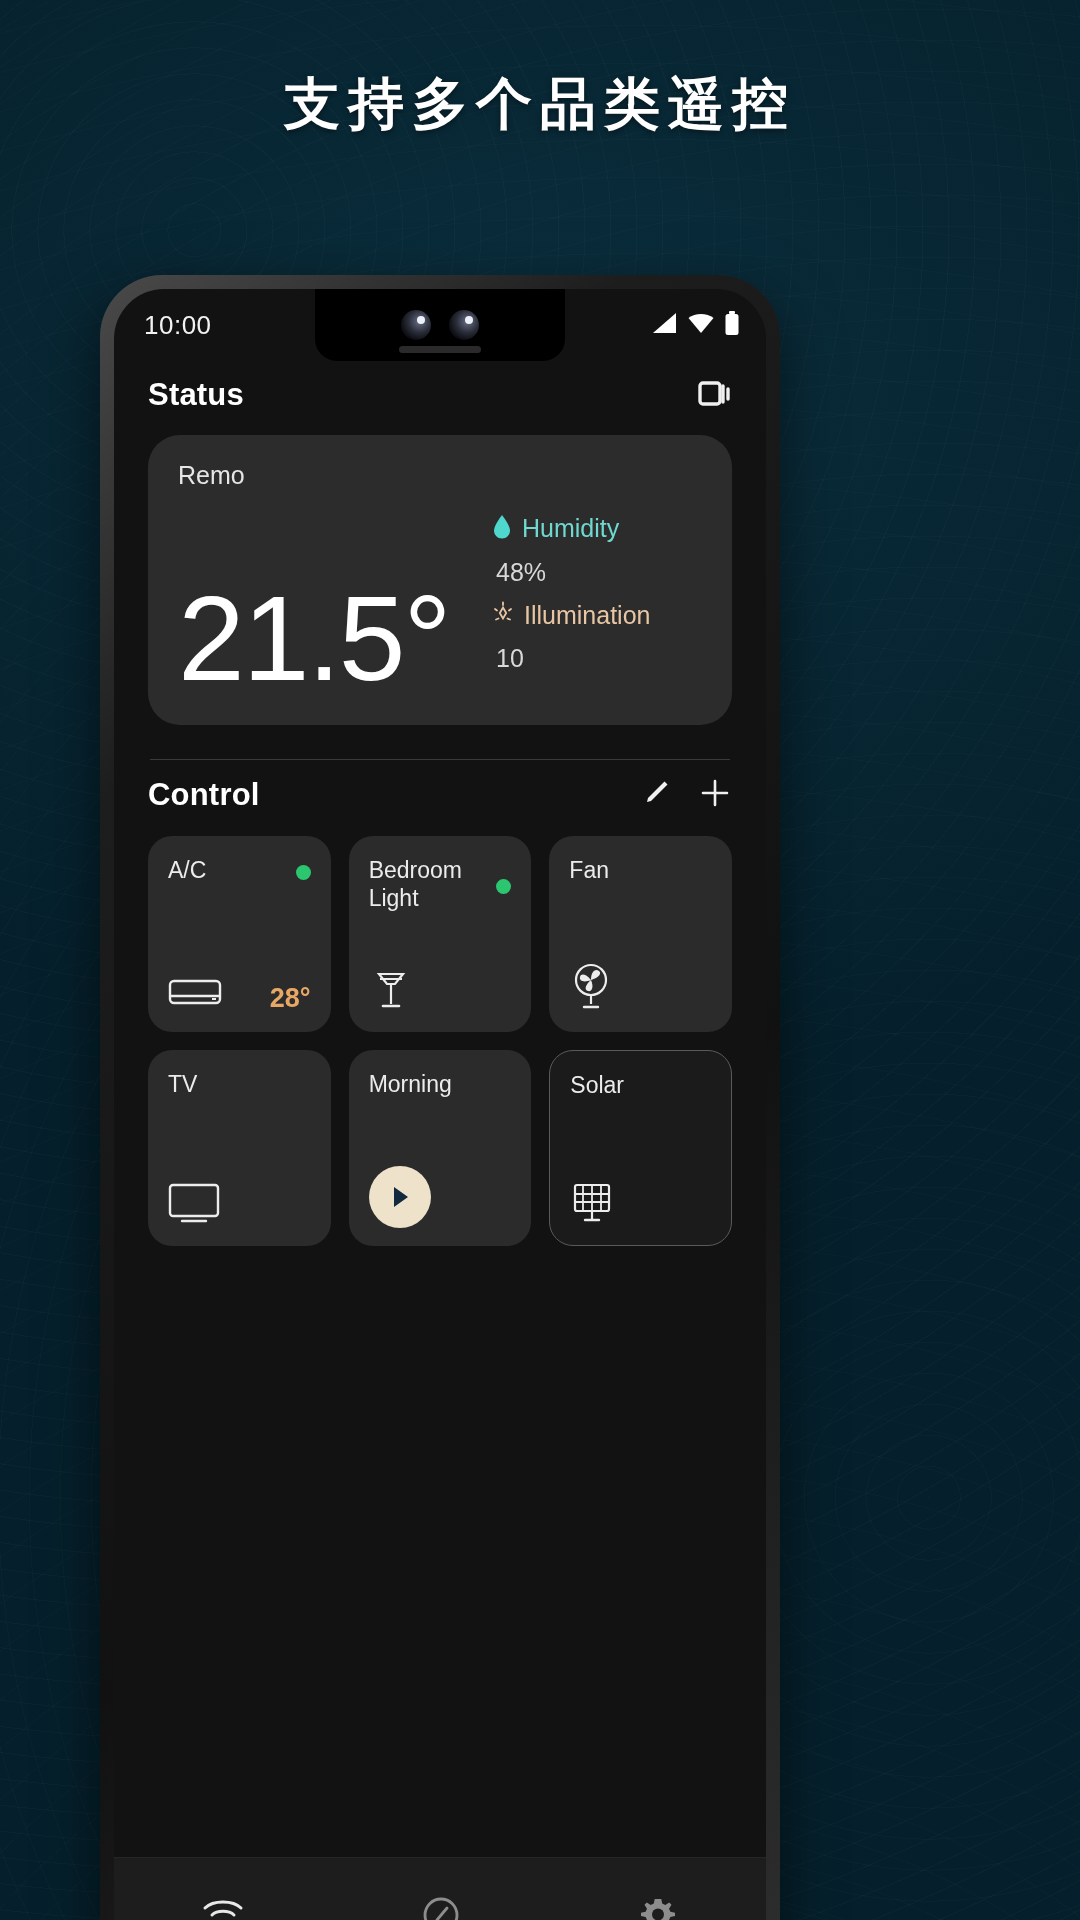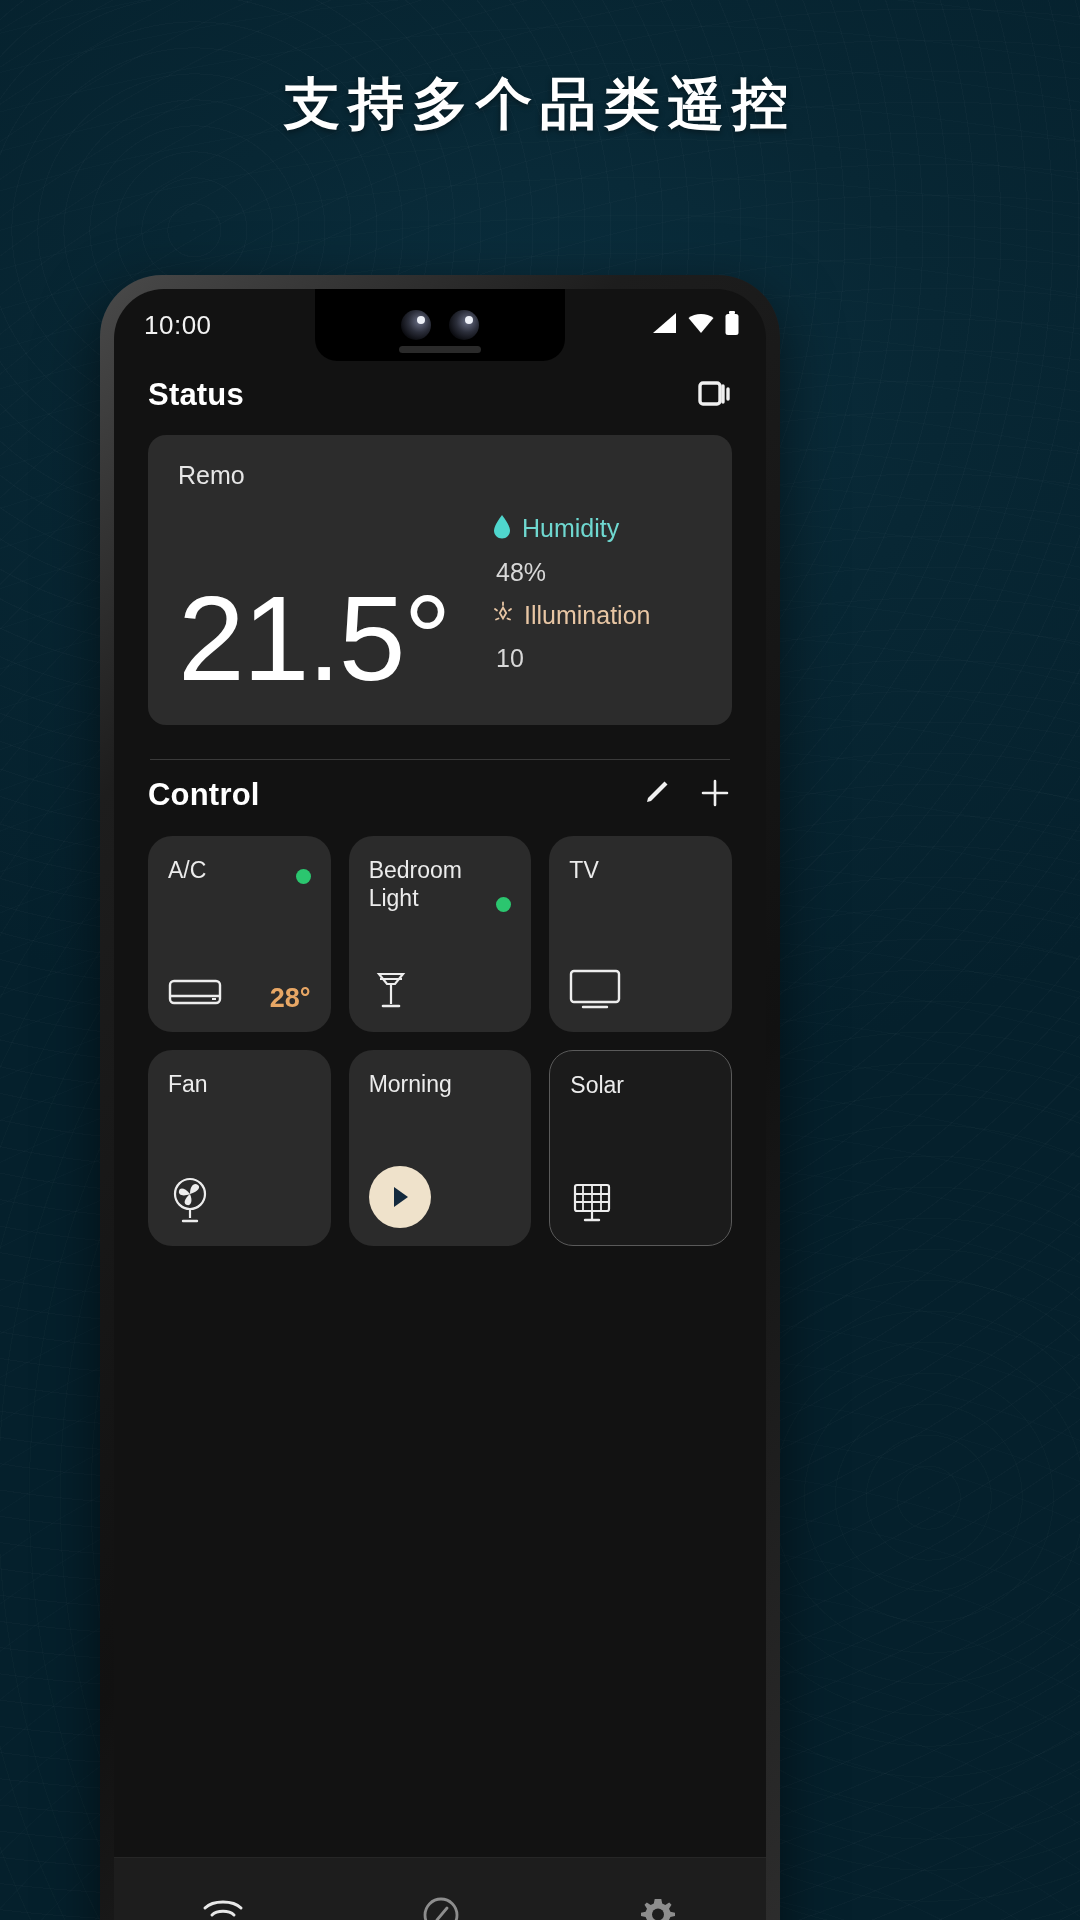--- a/index.html
+++ b/index.html
@@ -171,21 +171,21 @@
   }
   .head-actions {
     display: flex;
     align-items: center;
     gap: 26px;
   }
 
   
   .sensor-card {
     background: #2c2c2c;
-    border-radius: 18px;
+    border-radius: 32px;
     padding: 26px 30px 30px 30px;
     height: 290px;
     display: flex;
     flex-direction: column;
   }
   .sensor-name {
     font-size: 25px;
     color: #e6e6e6;
     font-weight: 400;
   }
@@ -252,21 +252,21 @@
     border: 1px solid #5a5a5a;
   }
   .tile-label {
     font-size: 23px;
     color: #ececec;
     line-height: 1.22;
     max-width: 150px;
   }
   .tile-top {
     display: flex;
-    align-items: flex-end;
+    align-items: center;
     justify-content: space-between;
   }
   .dot {
     width: 15px;
     height: 15px;
     border-radius: 50%;
     background: #2bc66f;
     margin-top: 5px;
     flex: 0 0 auto;
   }
@@ -440,52 +440,52 @@
                 <path d="M11 15 L33 15" stroke="#ededed" stroke-width="2"></path>
                 <path d="M22 20 L22 40" stroke="#ededed" stroke-width="2.2"></path>
                 <path d="M14 42 L30 42" stroke="#ededed" stroke-width="2.6" stroke-linecap="round"></path>
               </svg>
             </span>
           </div>
         </div>
 
         <div class="tile">
           <div class="tile-top">
-            <span class="tile-label">TV</span>
-          </div>
-          <div class="tile-bottom">
-            <span>
-              <svg width="52" height="42" viewBox="0 0 52 42">
-                <rect x="2" y="3" width="48" height="31" rx="3" fill="none" stroke="#ededed" stroke-width="2.4"></rect>
-                <path d="M14 39 L38 39" stroke="#ededed" stroke-width="2.4" stroke-linecap="round"></path>
-              </svg>
-            </span>
-          </div>
-        </div>
-
-        <div class="tile">
-          <div class="tile-top">
             <span class="tile-label">Fan</span>
           </div>
           <div class="tile-bottom">
             <span>
               <svg width="44" height="48" viewBox="0 0 44 48">
                 <circle cx="22" cy="18" r="15" fill="none" stroke="#ededed" stroke-width="2.2"></circle>
                 <path d="M22 18 C22 10 26 6 30 9 C33 11 30 16 22 18 Z" fill="#ededed"></path>
                 <path d="M22 18 C15 21 10 19 11 15 C12 11 17 12 22 18 Z" fill="#ededed"></path>
                 <path d="M22 18 C25 25 23 30 19 29 C15 28 16 23 22 18 Z" fill="#ededed"></path>
                 <path d="M22 33 L22 42" stroke="#ededed" stroke-width="2.2"></path>
                 <path d="M15 45 L29 45" stroke="#ededed" stroke-width="2.4" stroke-linecap="round"></path>
               </svg>
             </span>
           </div>
         </div>
 
         <div class="tile">
           <div class="tile-top">
+            <span class="tile-label">TV</span>
+          </div>
+          <div class="tile-bottom">
+            <span>
+              <svg width="52" height="42" viewBox="0 0 52 42">
+                <rect x="2" y="3" width="48" height="31" rx="3" fill="none" stroke="#ededed" stroke-width="2.4"></rect>
+                <path d="M14 39 L38 39" stroke="#ededed" stroke-width="2.4" stroke-linecap="round"></path>
+              </svg>
+            </span>
+          </div>
+        </div>
+
+        <div class="tile">
+          <div class="tile-top">
             <span class="tile-label">Morning</span>
           </div>
           <div class="tile-bottom">
             <span class="play-btn">
               <svg width="26" height="28" viewBox="0 0 26 28">
                   <path d="M7 4 L21 14 L7 24 Z" fill="#13293d"></path>
                 </svg>
             </span>
           </div>
         </div>

